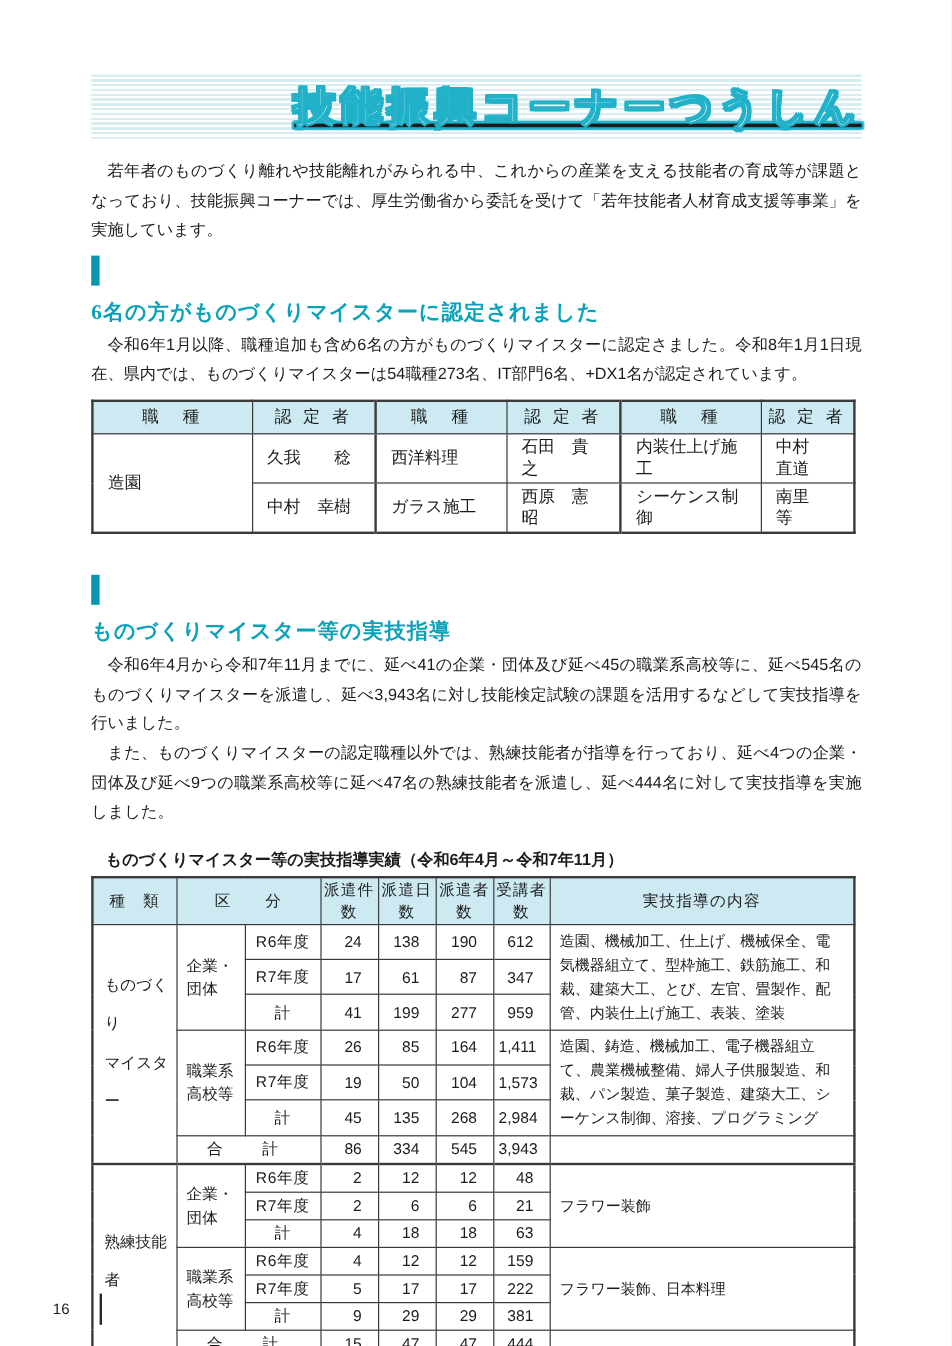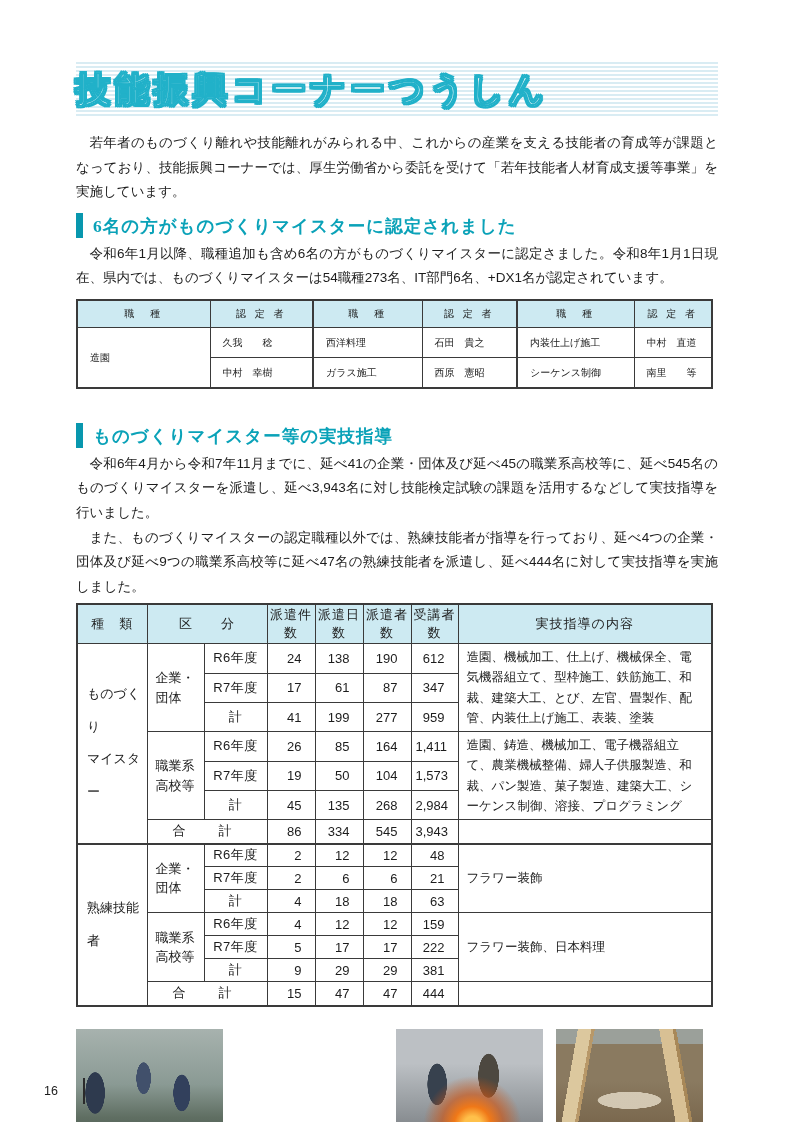--- a/index.html
+++ b/index.html
@@ -9,48 +9,49 @@
   *{box-sizing:border-box;}
   html,body{margin:0;padding:0;background:#e8e8e8;}
   .page{
     position:relative;width:793px;height:1122px;margin:0 auto;background:#ffffff;overflow:hidden;
     font-family:"Liberation Sans","DejaVu Sans",sans-serif;color:var(--text,#1c1c1c);
   }
   .content{position:absolute;left:76px;top:62px;width:642px;}
 
   
   .banner{
-    height:56px;display:flex;align-items:center;justify-content:flex-start;
+    height:56px;display:flex;align-items:center;justify-content:flex-end;
     background:repeating-linear-gradient(180deg,var(--banner-stripe,#d9ecf3) 0px,var(--banner-stripe,#d9ecf3) 2px,#ffffff 2px,#ffffff 4px);
+    text-decoration:underline;
   }
   .banner-title{
     font-size:34px;font-weight:bold;letter-spacing:5px;color:#ffffff;white-space:nowrap;
     -webkit-text-stroke:1px var(--banner-outline,#21b1c9);
     text-shadow:
       -2px -2px 0 var(--banner-outline,#21b1c9), 0 -2px 0 var(--banner-outline,#21b1c9), 2px -2px 0 var(--banner-outline,#21b1c9),
       -2px  0   0 var(--banner-outline,#21b1c9), 2px  0   0 var(--banner-outline,#21b1c9),
       -2px  2px 0 var(--banner-outline,#21b1c9), 0  2px 0 var(--banner-outline,#21b1c9), 2px 2px 0 var(--banner-outline,#21b1c9);
   }
 
   
   .para{font-size:13.5px;line-height:1.82;text-align:justify;margin:0;text-indent:1em;}
   .intro{margin-top:13px;}
 
-  .sec-heading{display:flex;align-items:flex-end;gap:10px;}
+  .sec-heading{display:flex;align-items:flex-start;gap:10px;flex-direction:column;}
   .sec-bar{width:7px;height:25px;background:var(--accent-bar,#0897ae);flex:0 0 auto;}
   .sec-title{
     color:var(--accent,#0aa2b8);font-size:17.5px;font-weight:bold;letter-spacing:1px;margin:0;
     font-family:"Liberation Serif","DejaVu Serif",serif;
   }
   .heading-1{margin-top:8px;}
   .heading-2{margin-top:34px;}
   .sec-body{margin-top:4px;}
 
   
-  .t1{width:635px;table-layout:fixed;border-collapse:collapse;margin-top:8px;font-size:10px;border:2px solid var(--border,#3a3a3a);}
+  .t1{width:635px;table-layout:fixed;border-collapse:collapse;margin-top:8px;font-size:14px;border:2px solid var(--border,#3a3a3a);}
   .t1 th,.t1 td{border:1px solid var(--border,#3a3a3a);}
   .t1 th{background:var(--table-header-bg,#cdeaf2);height:28px;font-weight:normal;letter-spacing:3px;text-align:center;}
   .t1 td{height:30px;padding:2px 12px;text-align:left;}
   .t1 .bl2{border-left:2px solid var(--border,#3a3a3a);}
 
   
   .t2-caption{margin:18px 0 0 12px;font-size:13.5px;font-weight:bold;}
   .t2{width:635px;table-layout:fixed;border-collapse:collapse;margin-top:4px;font-size:13px;border:2px solid var(--border,#3a3a3a);}
   .t2 th,.t2 td{border:1px solid var(--border,#3a3a3a);}
   .t2 th{background:var(--table-header-bg,#cdeaf2);height:27px;font-weight:normal;letter-spacing:1px;text-align:center;}
@@ -153,20 +154,21 @@
       </tbody>
     </table>
 
     <div class="sec-heading heading-2">
       <span class="sec-bar"></span>
       <h2 class="sec-title">ものづくりマイスター等の実技指導</h2>
     </div>
     <p class="para sec-body">令和6年4月から令和7年11月までに、延べ41の企業・団体及び延べ45の職業系高校等に、延べ545名のものづくりマイスターを派遣し、延べ3,943名に対し技能検定試験の課題を活用するなどして実技指導を行いました。</p>
     <p class="para">また、ものづくりマイスターの認定職種以外では、熟練技能者が指導を行っており、延べ4つの企業・団体及び延べ9つの職業系高校等に延べ47名の熟練技能者を派遣し、延べ444名に対して実技指導を実施しました。</p>
 
+    <p class="t2-caption">ものづくりマイスター等の実技指導実績（令和6年4月～令和7年11月）</p>
     <table class="t2">
       <colgroup>
         <col style="width:70px">
           <col style="width:57px">
           <col style="width:63px">
           <col style="width:48px">
         <col style="width:48px">
           <col style="width:48px">
           <col style="width:47px">
           <col style="width:254px">

